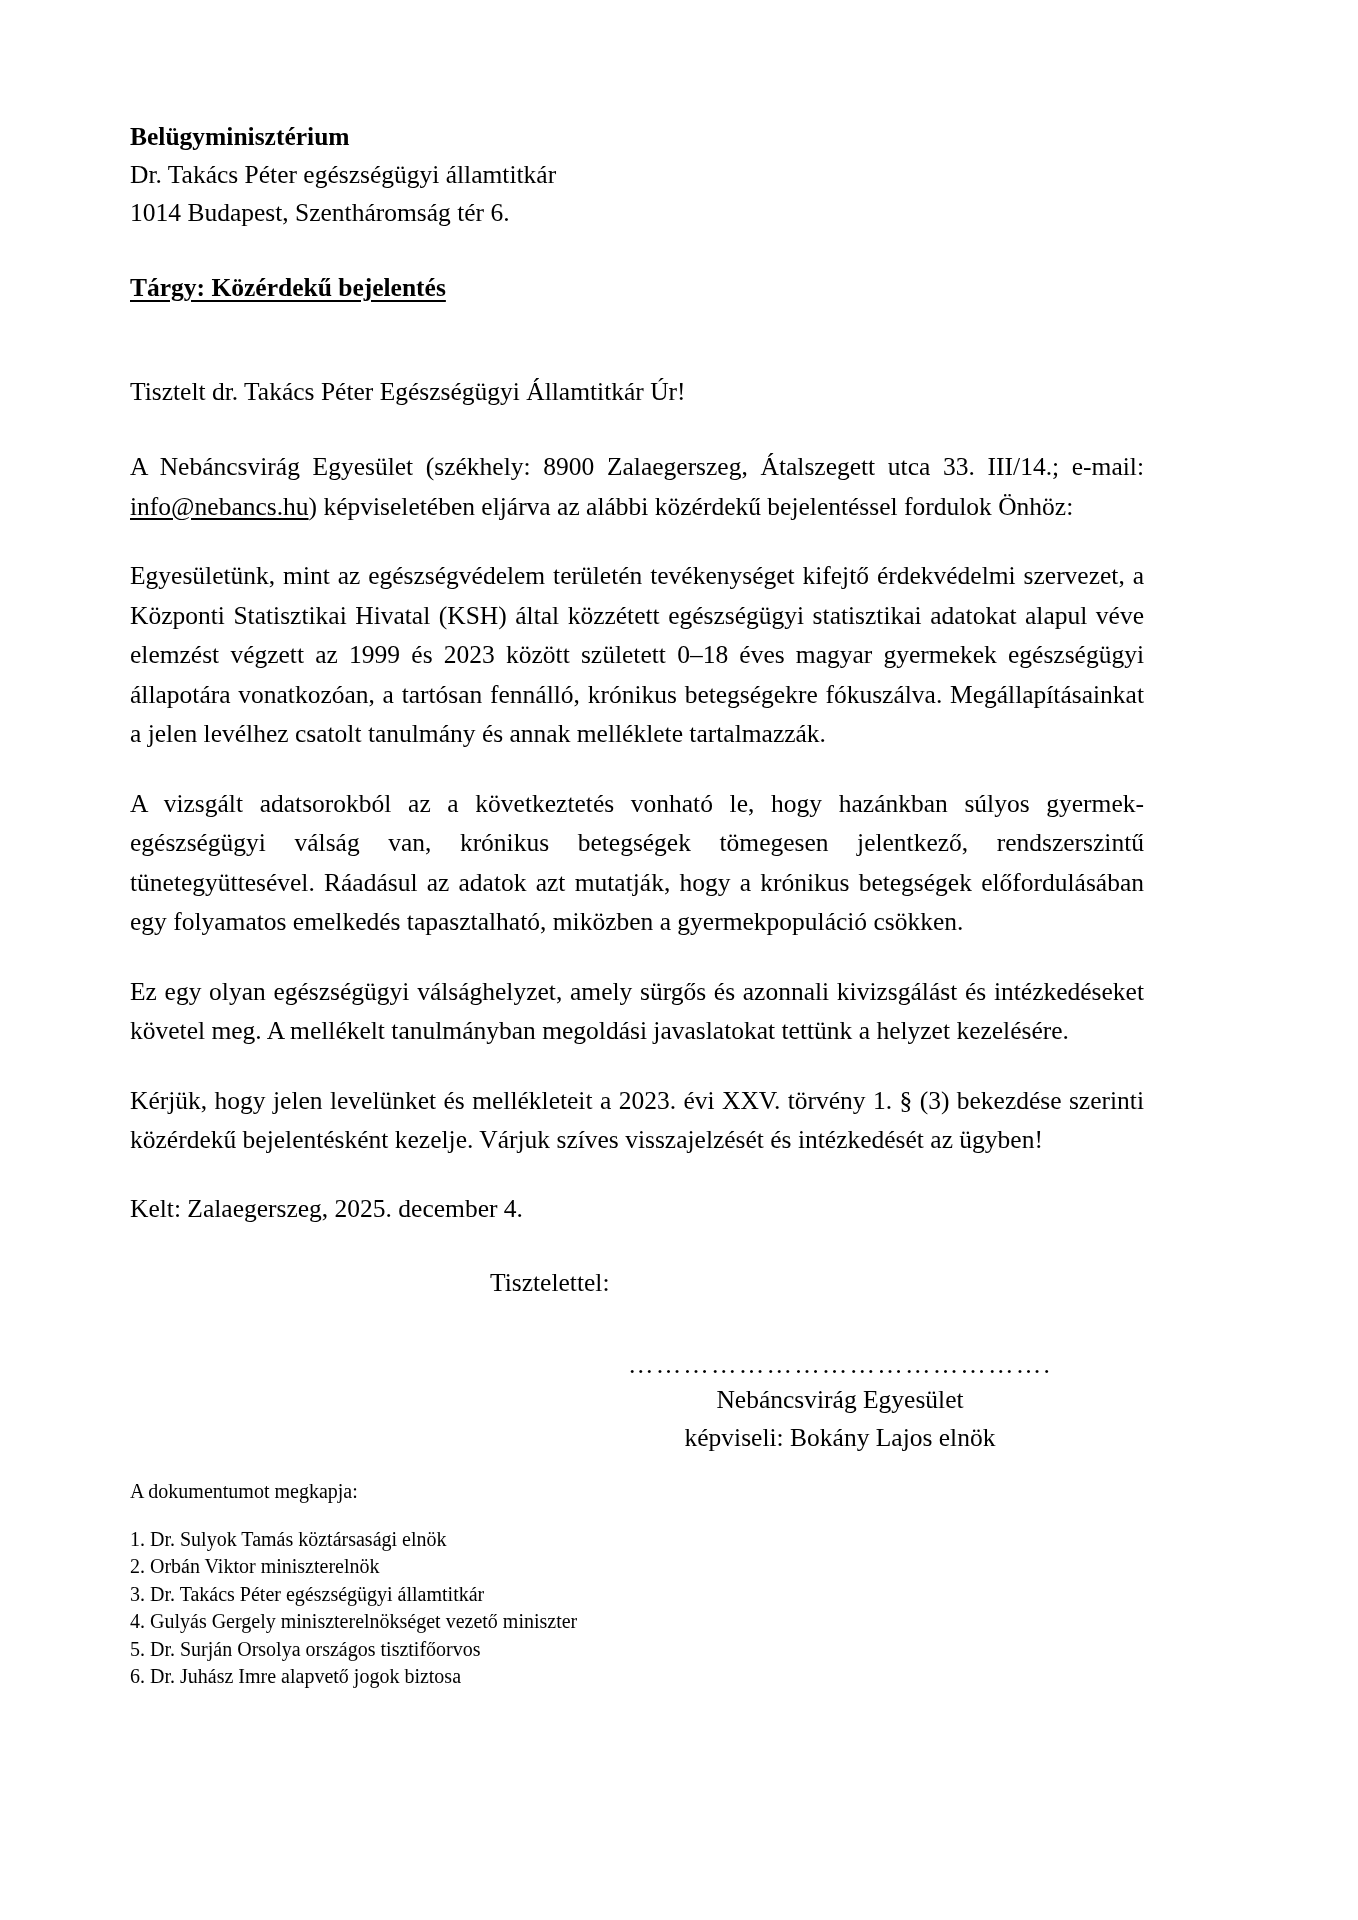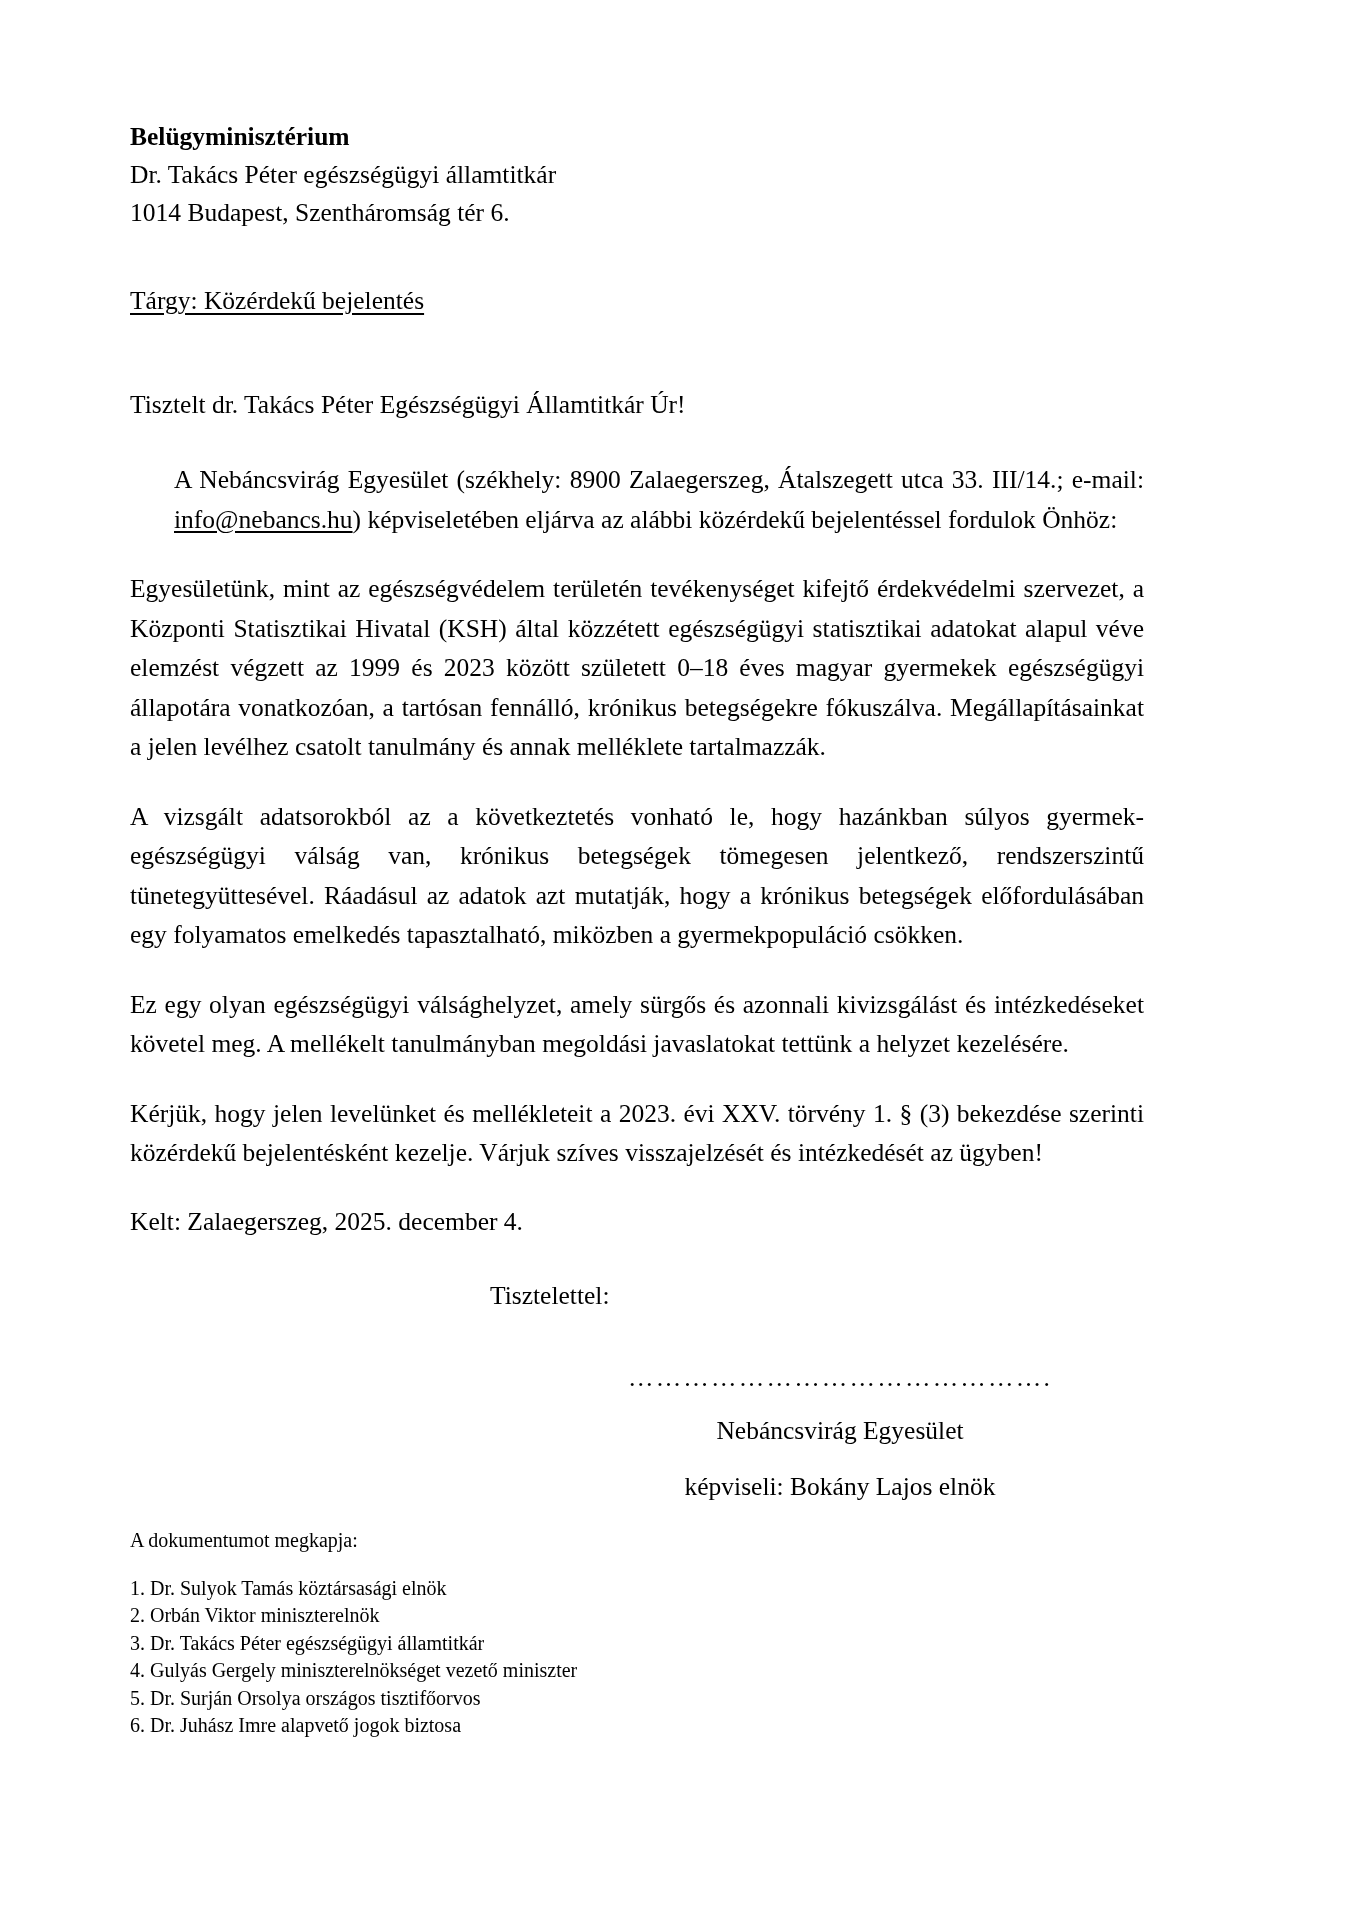--- a/index.html
+++ b/index.html
@@ -28,44 +28,43 @@
   }
   .addr-line {
     font-size: 25.5px;
     line-height: 38px;
     white-space: nowrap;
   }
   .addr-line.bold {
     font-weight: bold;
   }
   .subject {
-    margin-top: 52px;
+    margin-top: 39px;
     font-size: 25.5px;
     line-height: 34px;
-    font-weight: normal;
+    font-weight: bold;
     text-decoration: underline;
     text-underline-offset: 4px;
     display: inline-block;
   }
   .salutation {
     margin-top: 70px;
     font-size: 25.5px;
     line-height: 34px;
   }
   p.body-par {
     margin: 30px 0 0 0;
     font-size: 25.5px;
     line-height: 39.5px;
     text-align: justify;
     text-justify: inter-word;
     hyphens: manual;
   }
   p.body-par.first {
     margin-top: 38px;
-    margin-left: 44px;
   }
   a.maillink {
     color: #000000;
     text-decoration: underline;
     text-underline-offset: 3px;
   }
   .kelt {
     margin-top: 32px;
     font-size: 25.5px;
     line-height: 34px;
@@ -87,21 +86,21 @@
   .sign-dots {
     font-size: 25.5px;
     line-height: 26px;
     letter-spacing: 2.2px;
     white-space: nowrap;
     overflow: hidden;
   }
   .sign-name {
     font-size: 25.5px;
     line-height: 33px;
-    margin-top: 23px;
+    margin-top: 5px;
   }
   .recipients {
     margin-top: 24px;
   }
   .recip-title {
     font-size: 20px;
     line-height: 26px;
   }
   ol.recip-list {
     list-style: none;

